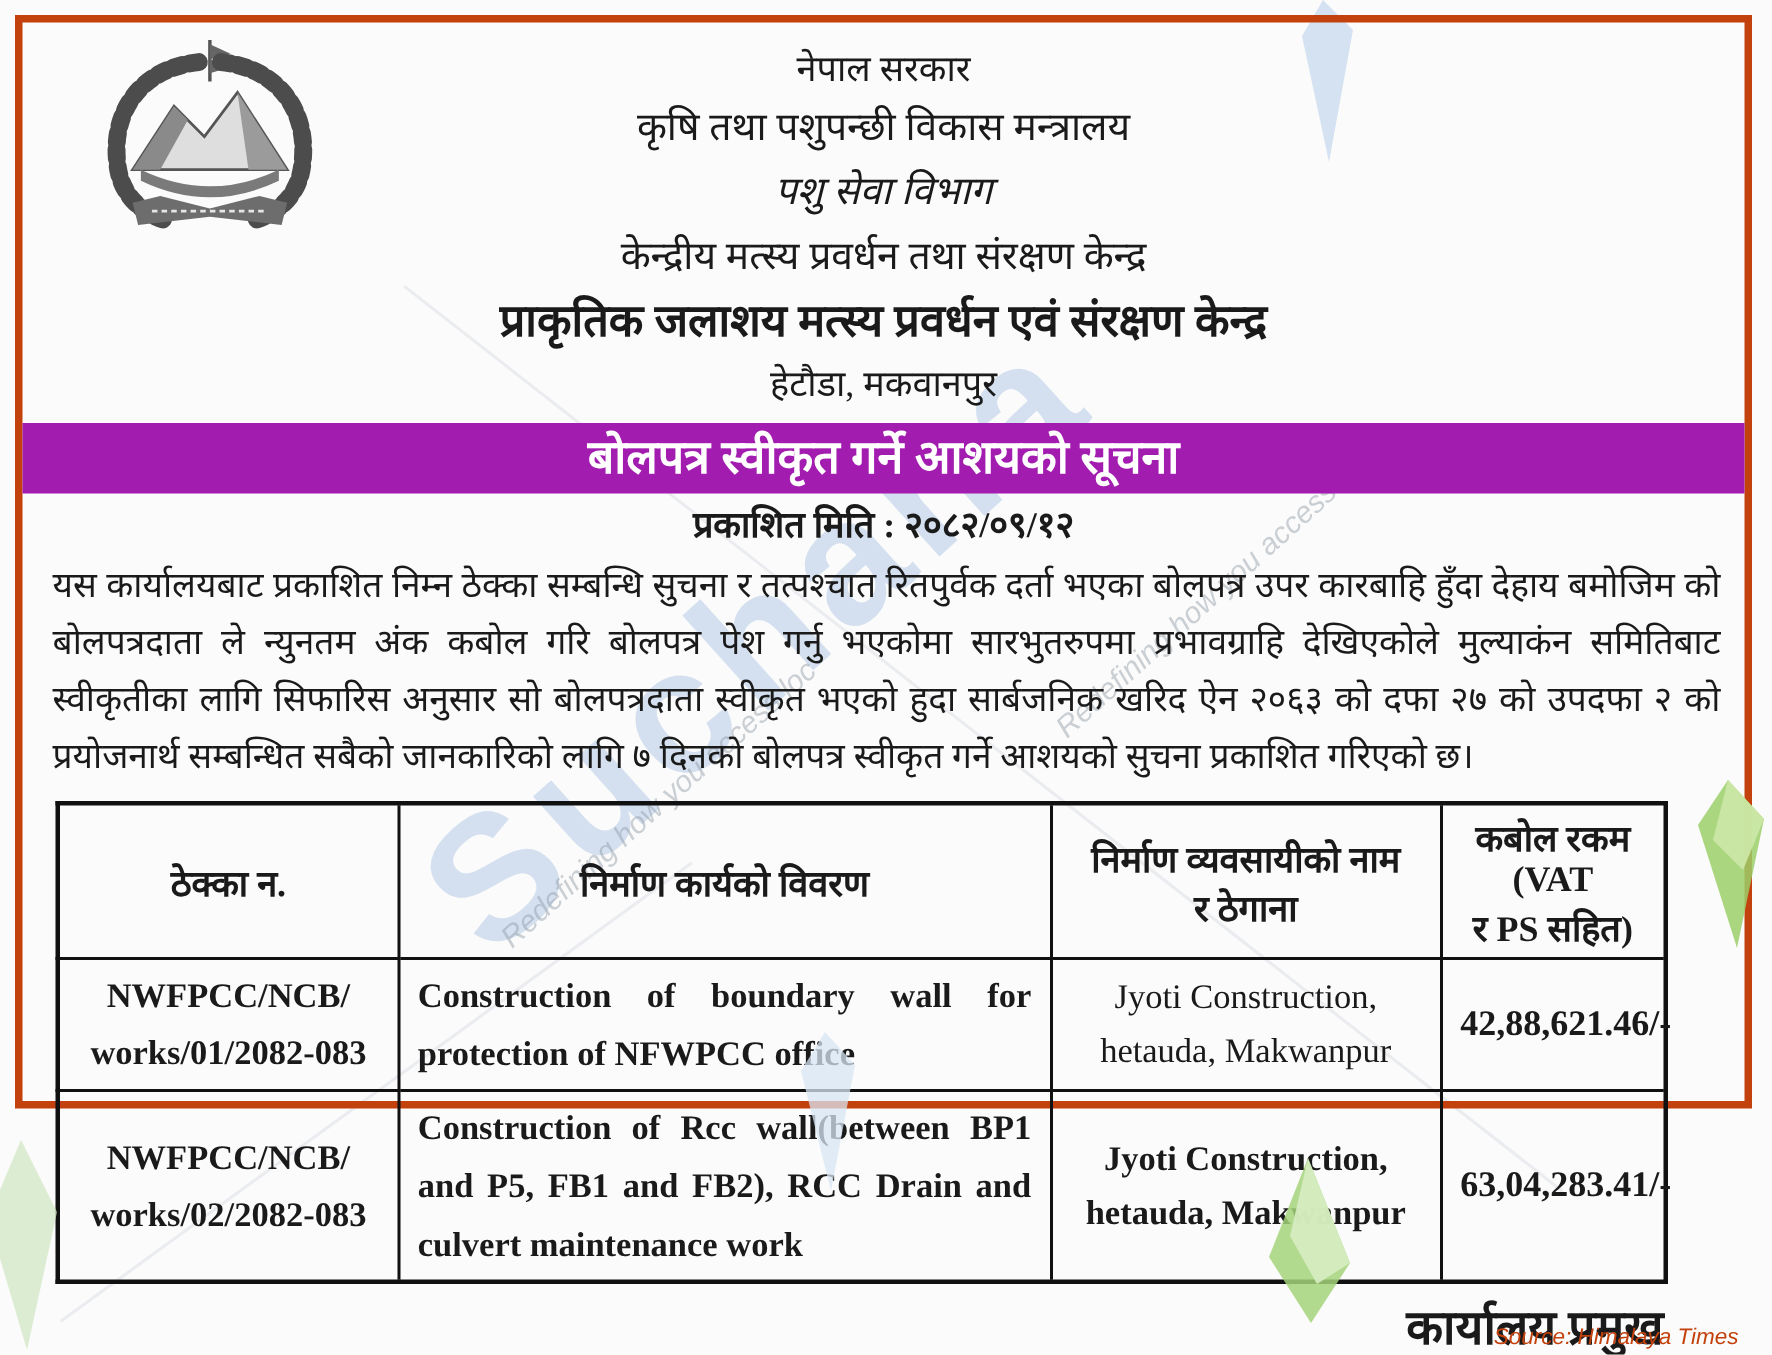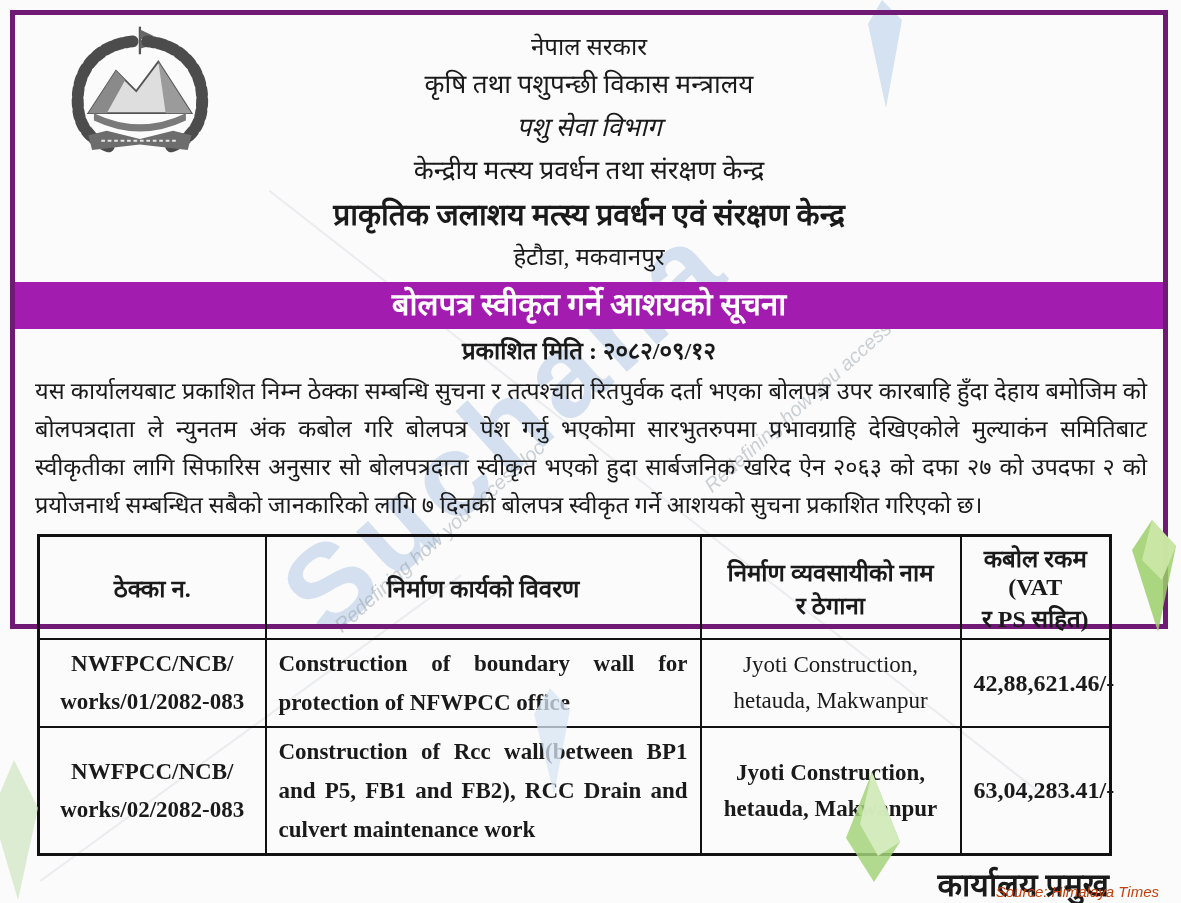--- a/index.html
+++ b/index.html
@@ -26,22 +26,22 @@
     font-size:20px; color:#8f9aa6; opacity:.45; z-index:0; white-space:nowrap;
   }
   .wm-tag.t1 { left:330px; top:620px; }
   .wm-tag.t2 { left:700px; top:480px; }
   .kite { position:absolute; z-index:0; }
   .crease {
     position:absolute; height:2px; background:#d9dde4; opacity:.5; z-index:0;
   }
   
   .notice {
-    position:absolute; left:10px; top:10px; width:1158px; height:619px;
-    border:5px solid #701a75; z-index:2; background:transparent;
+    position:absolute; left:10px; top:10px; width:1158px; height:729px;
+    border:5px solid #c2410c; z-index:2; background:transparent;
   }
   .emblem { position:absolute; left:45px; top:8px; }
   .hdr { text-align:center; padding-top:16px; }
   .hdr .gov      { font-size:24px; line-height:32px; }
   .hdr .ministry { font-size:26px; line-height:43px; }
   .hdr .dept     { font-size:26px; line-height:43px;font-style:italic; }
   .hdr .center   { font-size:26px; line-height:43px; }
   .hdr .office   { font-size:30px; line-height:45px; font-weight:bold; }
   .hdr .loc      { font-size:24px; line-height:41px; }
   .banner {

